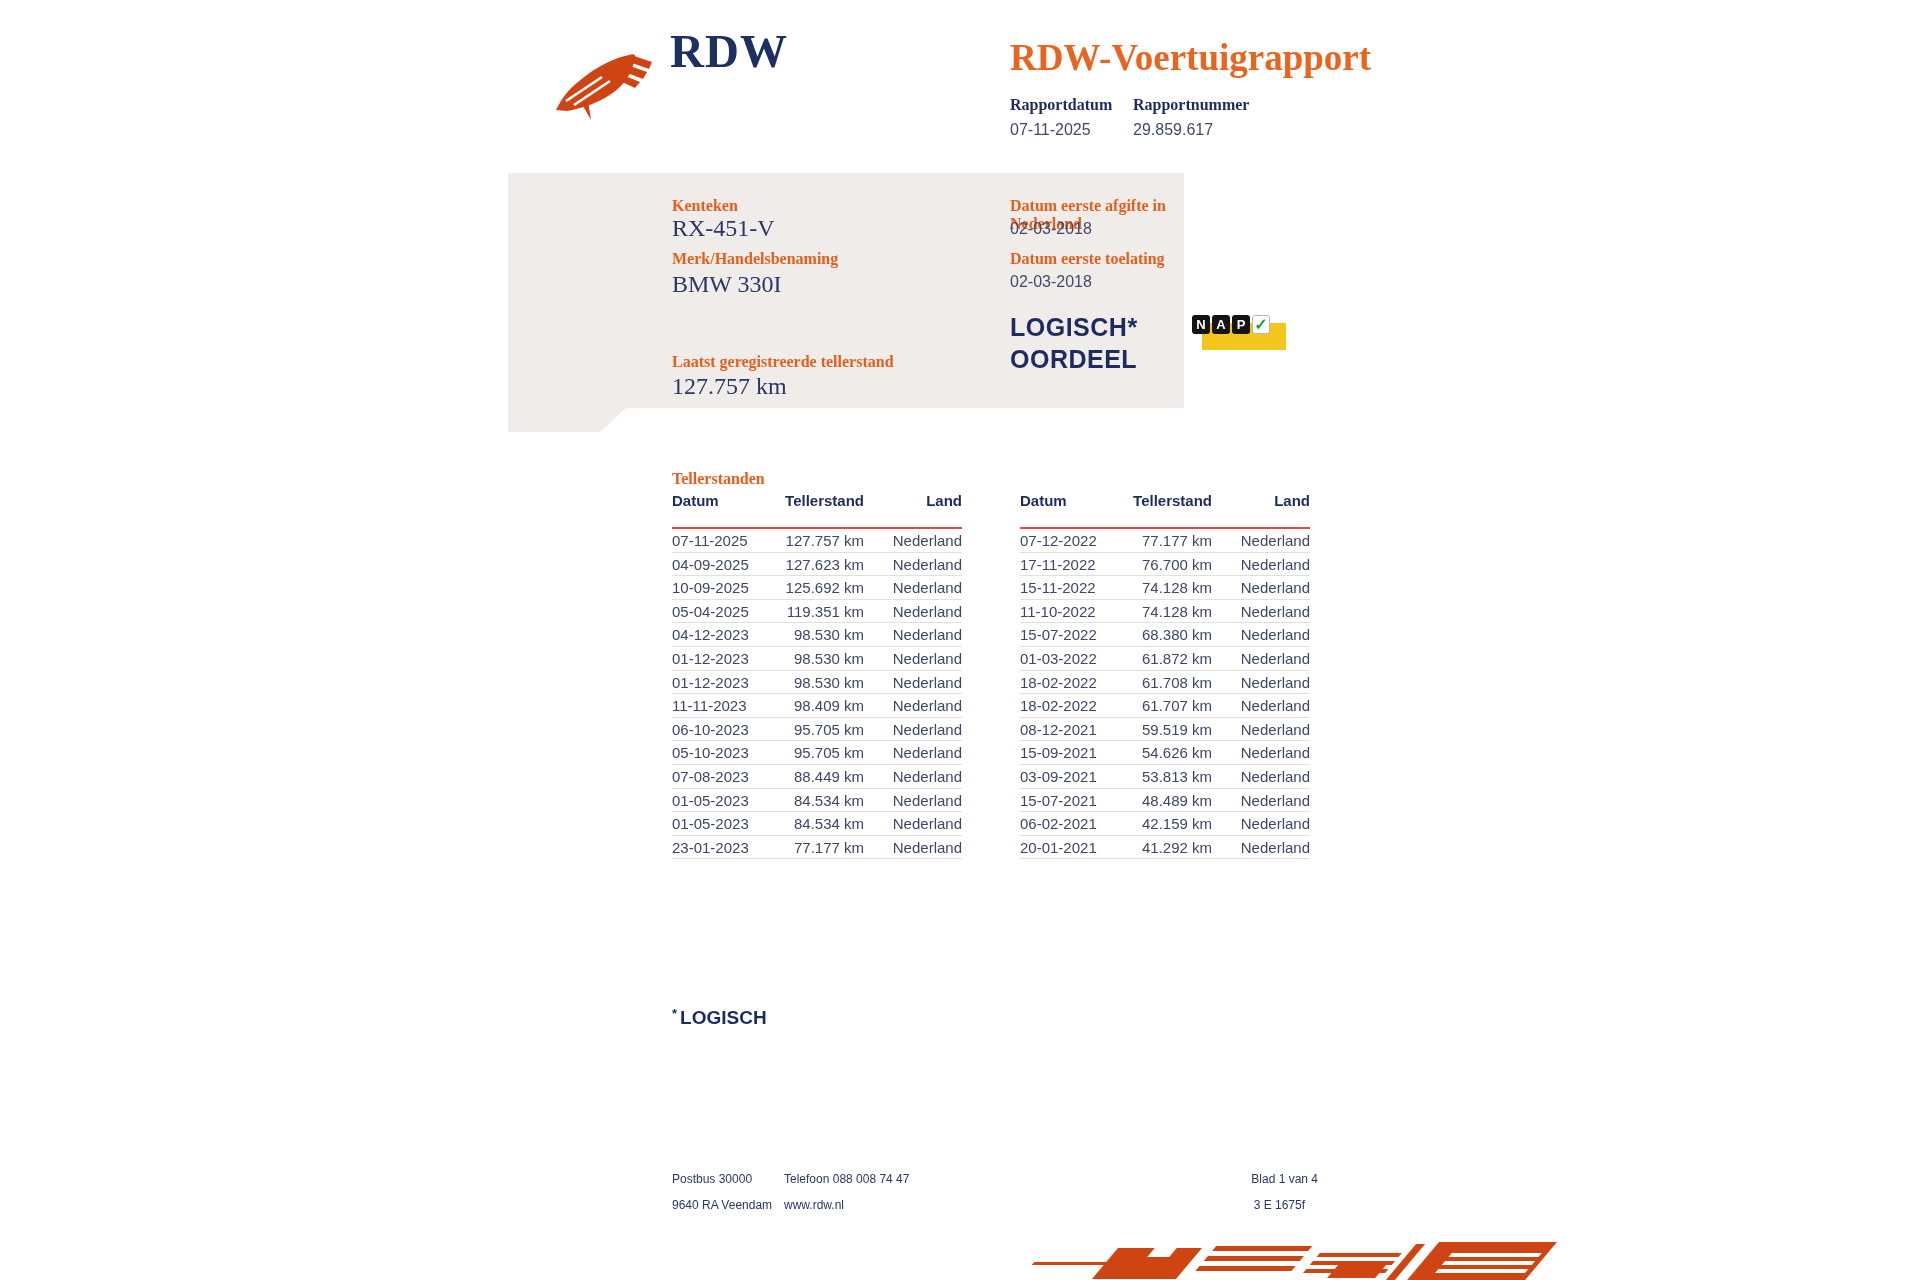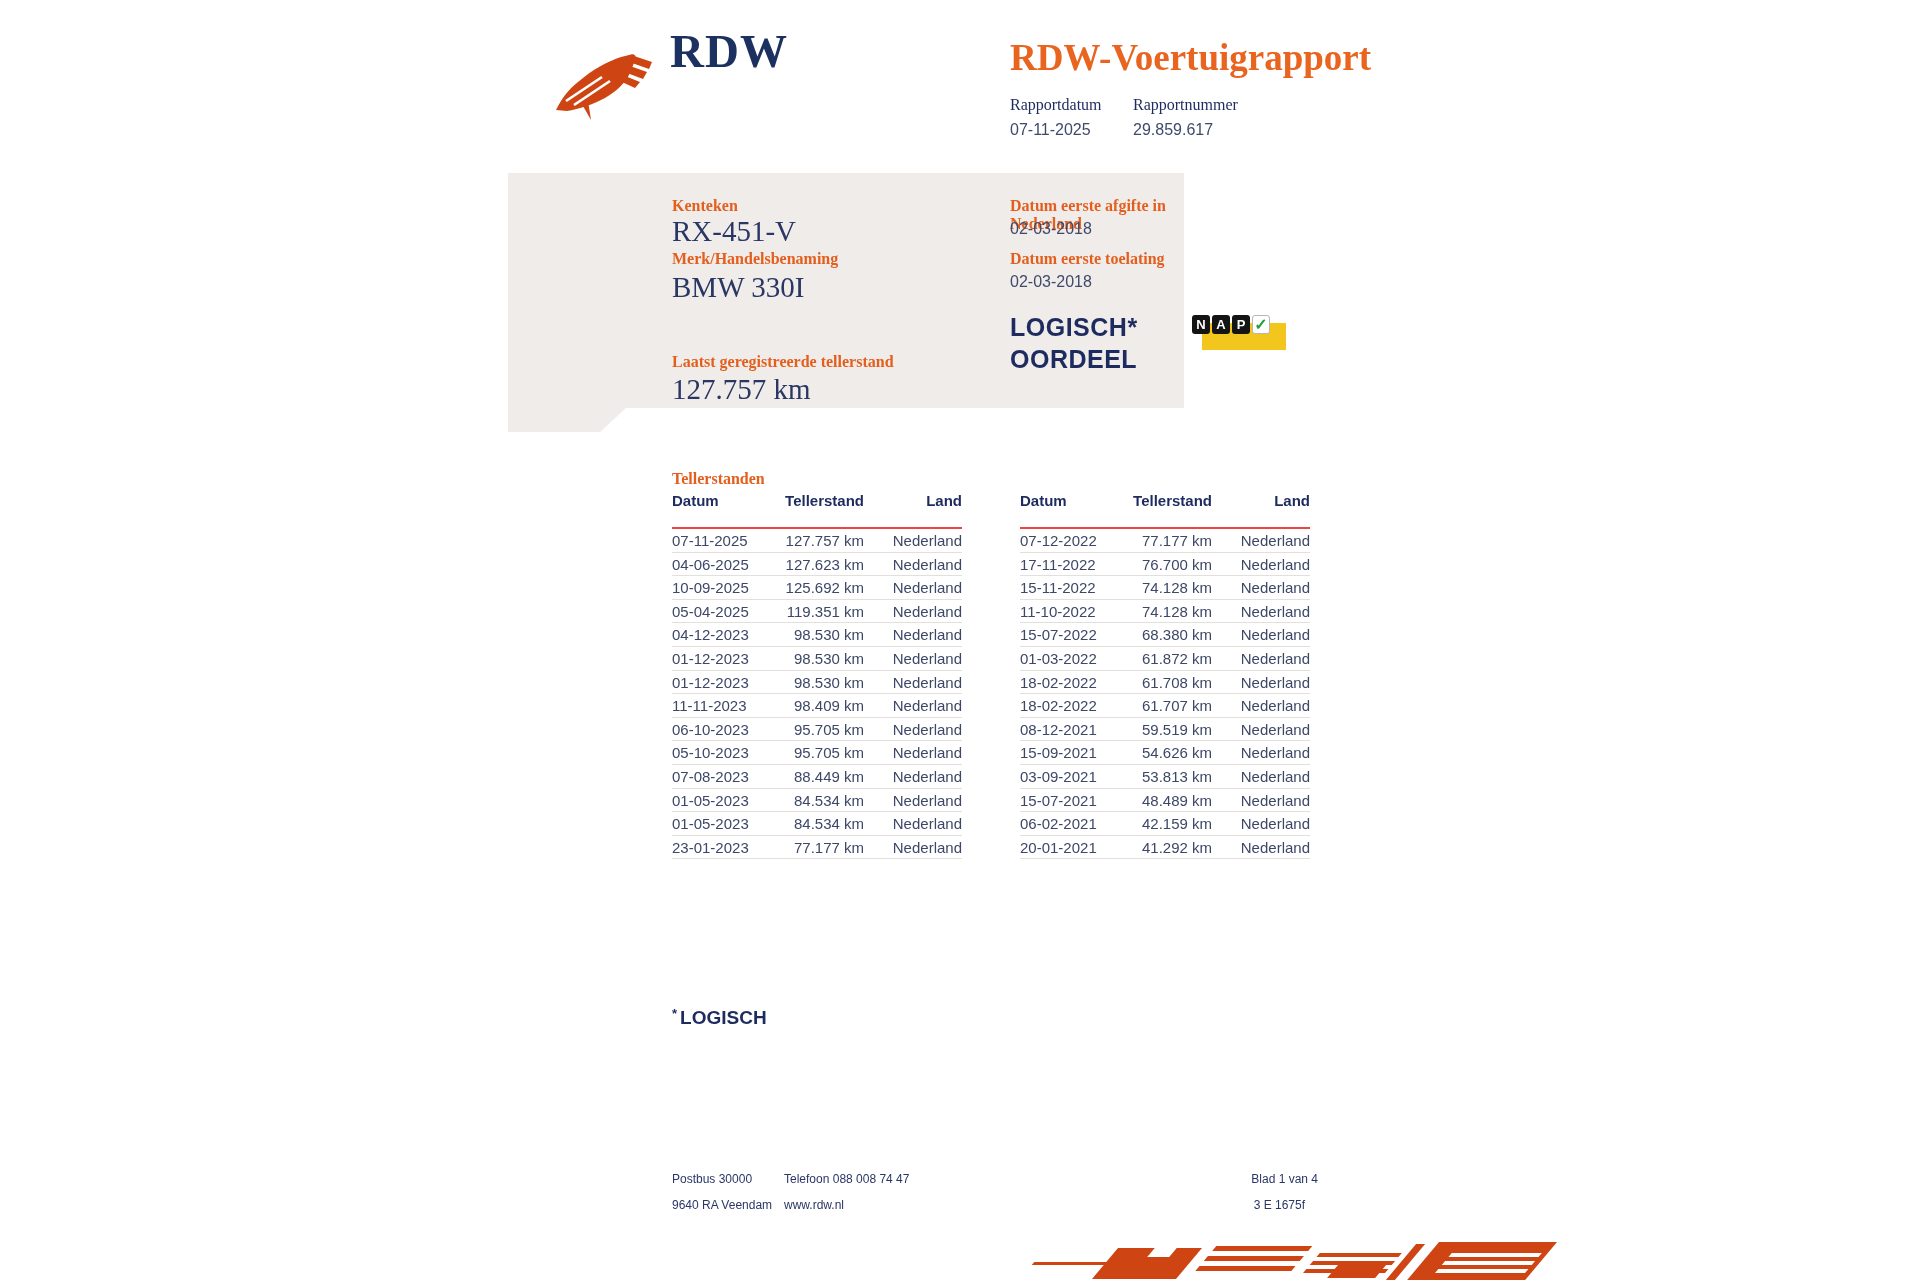--- a/index.html
+++ b/index.html
@@ -8,30 +8,30 @@
   .page { position:relative; width:1920px; height:1280px; background:#fff; overflow:hidden; }
 
   
   .logo-flag { position:absolute; left:548px; top:48px; width:112px; height:74px; }
   .wordmark { position:absolute; left:670px; top:24px; font-family:"Liberation Serif", serif;
               font-weight:700; font-size:47px; color:#1d3160; letter-spacing:1px; }
   .doc-title { position:absolute; left:1010px; top:36px; font-family:"Liberation Serif", serif;
                font-weight:700; font-size:37px; color:#e8641f; }
   .meta-col { position:absolute; top:96px; }
   .meta-col.c1 { left:1010px; } .meta-col.c2 { left:1133px; }
-  .meta-label { font-family:"Liberation Serif", serif; font-weight:400; font-size:16px; color:#1d2b5f; }
+  .meta-label { font-family:"Liberation Serif", serif; font-weight:700; font-size:16px; color:#1d2b5f; }
   .meta-value { margin-top:7px; font-size:16px; color:#3f4a6b; }
 
   
   .panel { position:absolute; left:508px; top:173px; width:676px; height:235px; background:#efecea; }
   .panel-tab { position:absolute; left:508px; top:408px; width:118px; height:24px; background:#efecea;
                clip-path:polygon(0 0, 100% 0, 78% 100%, 0 100%); }
   .panel .abs { position:absolute; }
   .f-label { font-family:"Liberation Serif", serif; font-weight:700; font-size:16px; color:#e45e1d; }
-  .f-value-lg { font-family:"Liberation Serif", serif; font-size:29px; color:#2a3663; }
+  .f-value-lg { font-family:"Liberation Serif", serif; font-size:24px; color:#2a3663; }
   .f-value-sm { font-size:16px; color:#3f4a6b; }
   .oordeel { font-size:25px; font-weight:700; color:#1d2b5f; line-height:32px; letter-spacing:0.5px; }
 
   
   .nap { position:absolute; width:92px; height:42px; }
   .nap-yellow { position:absolute; left:10px; top:8px; width:84px; height:27px; background:#f2c61d; }
   .nap-tiles { position:absolute; left:0; top:0; display:flex; gap:2px; }
   .nap-tile { width:18px; height:19px; border-radius:3px; background:#141414; color:#fff;
               font-weight:700; font-size:13px; display:flex; align-items:center; justify-content:center; }
   .nap-tile.check { background:#fff; border:1px solid #b9b6b2; color:#1fa03c; font-size:16px; }
@@ -146,21 +146,21 @@
     </div>
     <div class="tbody">
 
         <div class="row">
           <div class="cell-date">07-11-2025</div>
           <div class="cell-km">127.757 km</div>
           <div class="cell-land">Nederland</div>
         </div>
 
         <div class="row">
-          <div class="cell-date">04-06-2025</div>
+          <div class="cell-date">04-09-2025</div>
           <div class="cell-km">127.623 km</div>
           <div class="cell-land">Nederland</div>
         </div>
 
         <div class="row">
           <div class="cell-date">10-09-2025</div>
           <div class="cell-km">125.692 km</div>
           <div class="cell-land">Nederland</div>
         </div>
 

